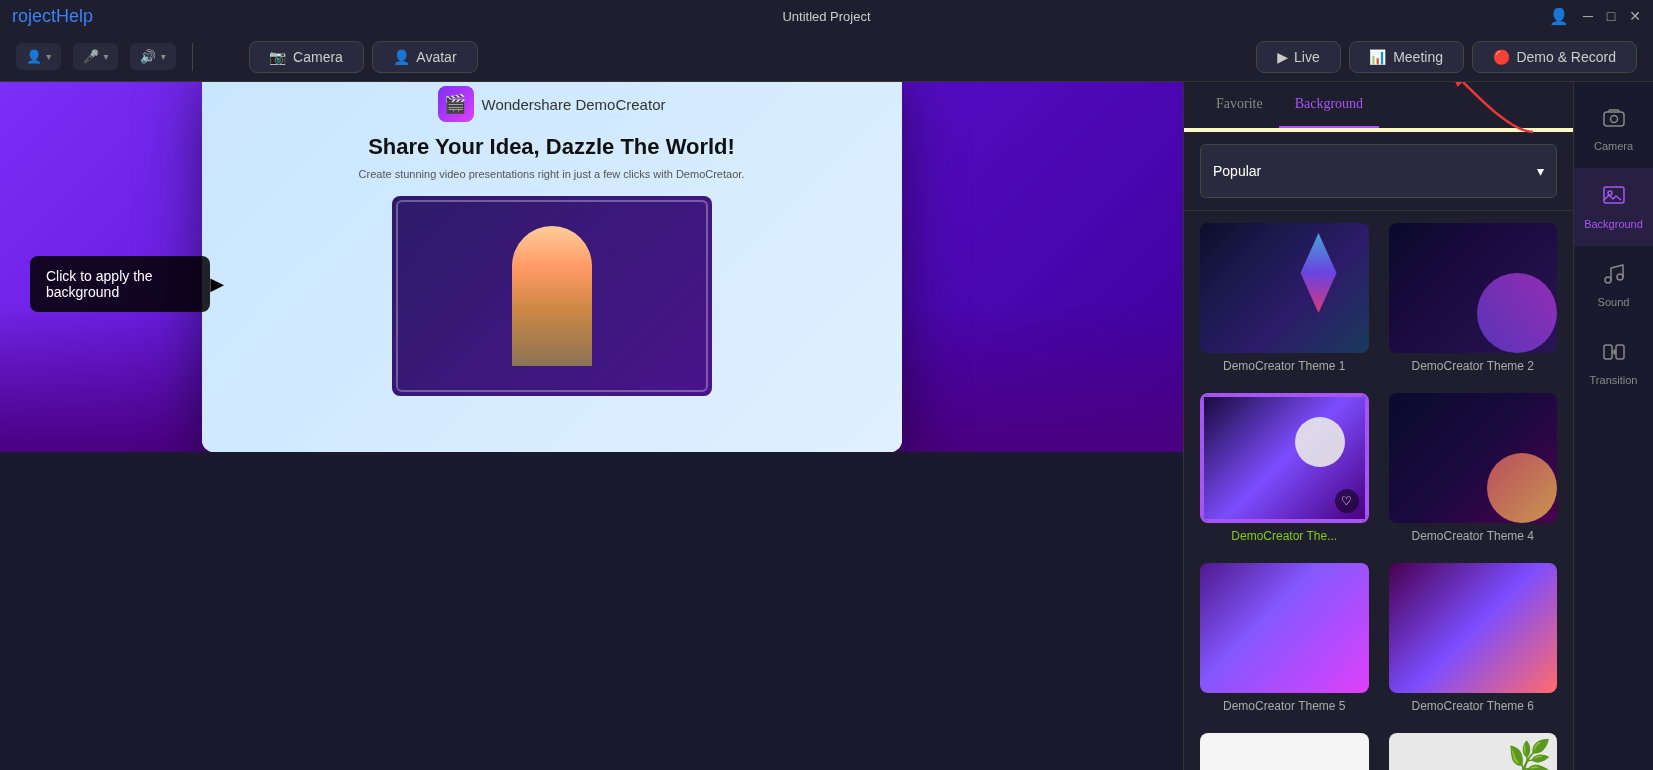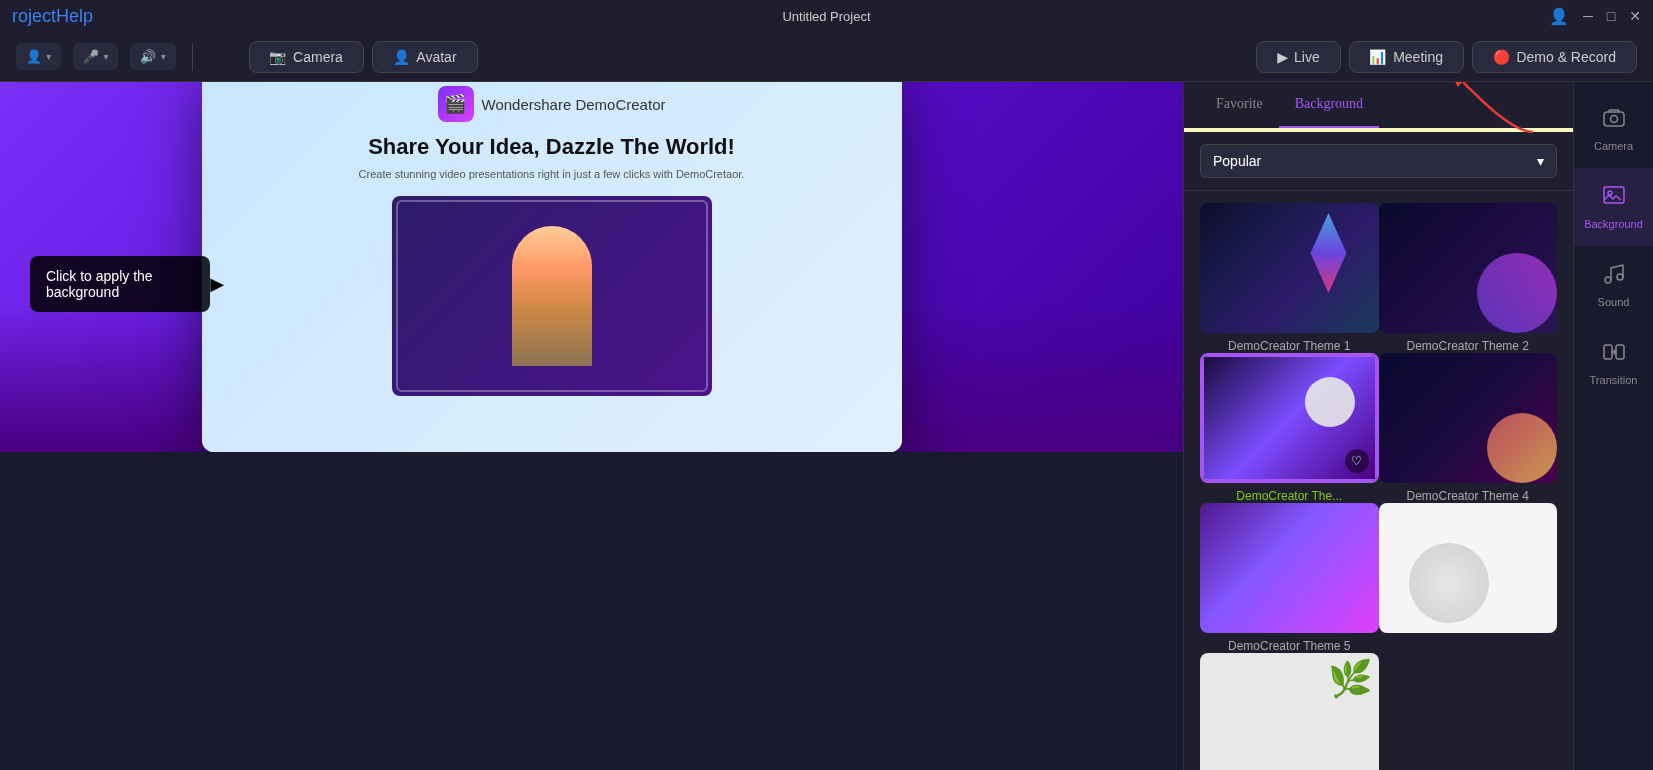--- a/index.html
+++ b/index.html
@@ -207,32 +207,32 @@
     }
     .bg-panel-filter {
       padding: 12px 16px;
       border-bottom: 1px solid #333;
     }
     .filter-select {
       width: 100%;
       background: #2a2a3e;
       border: 1px solid #444;
       color: #fff;
-      padding: 8px 12px;
+      padding: 18px 12px;
       border-radius: 6px;
       font-size: 14px;
       cursor: pointer;
       display: flex;
       align-items: center;
       justify-content: space-between;
     }
     .bg-grid {
       display: grid;
       grid-template-columns: 1fr 1fr;
-      gap: 0;
+      gap: 20px;
       padding: 12px 16px;
       overflow-y: auto;
       flex: 1;
     }
     .bg-item {
       display: flex;
       flex-direction: column;
       gap: 6px;
       cursor: pointer;
     }
@@ -603,20 +603,26 @@
           <span class="bg-label">DemoCreator Theme 4</span>
         </div>
 
         <div class="bg-item">
           <div class="bg-thumb">
             <div class="bg-thumb-inner theme5"></div>
           </div>
           <span class="bg-label">DemoCreator Theme 5</span>
         </div>
 
+        <div class="bg-item">
+          <div class="bg-thumb">
+            <div class="bg-thumb-inner theme6"></div>
+          </div>
+          <span class="bg-label">DemoCreator Theme 6</span>
+        </div>
 
         <div class="bg-item">
           <div class="bg-thumb">
             <div class="bg-thumb-inner theme7"></div>
           </div>
 
         </div>
 
         <div class="bg-item">
           <div class="bg-thumb">

